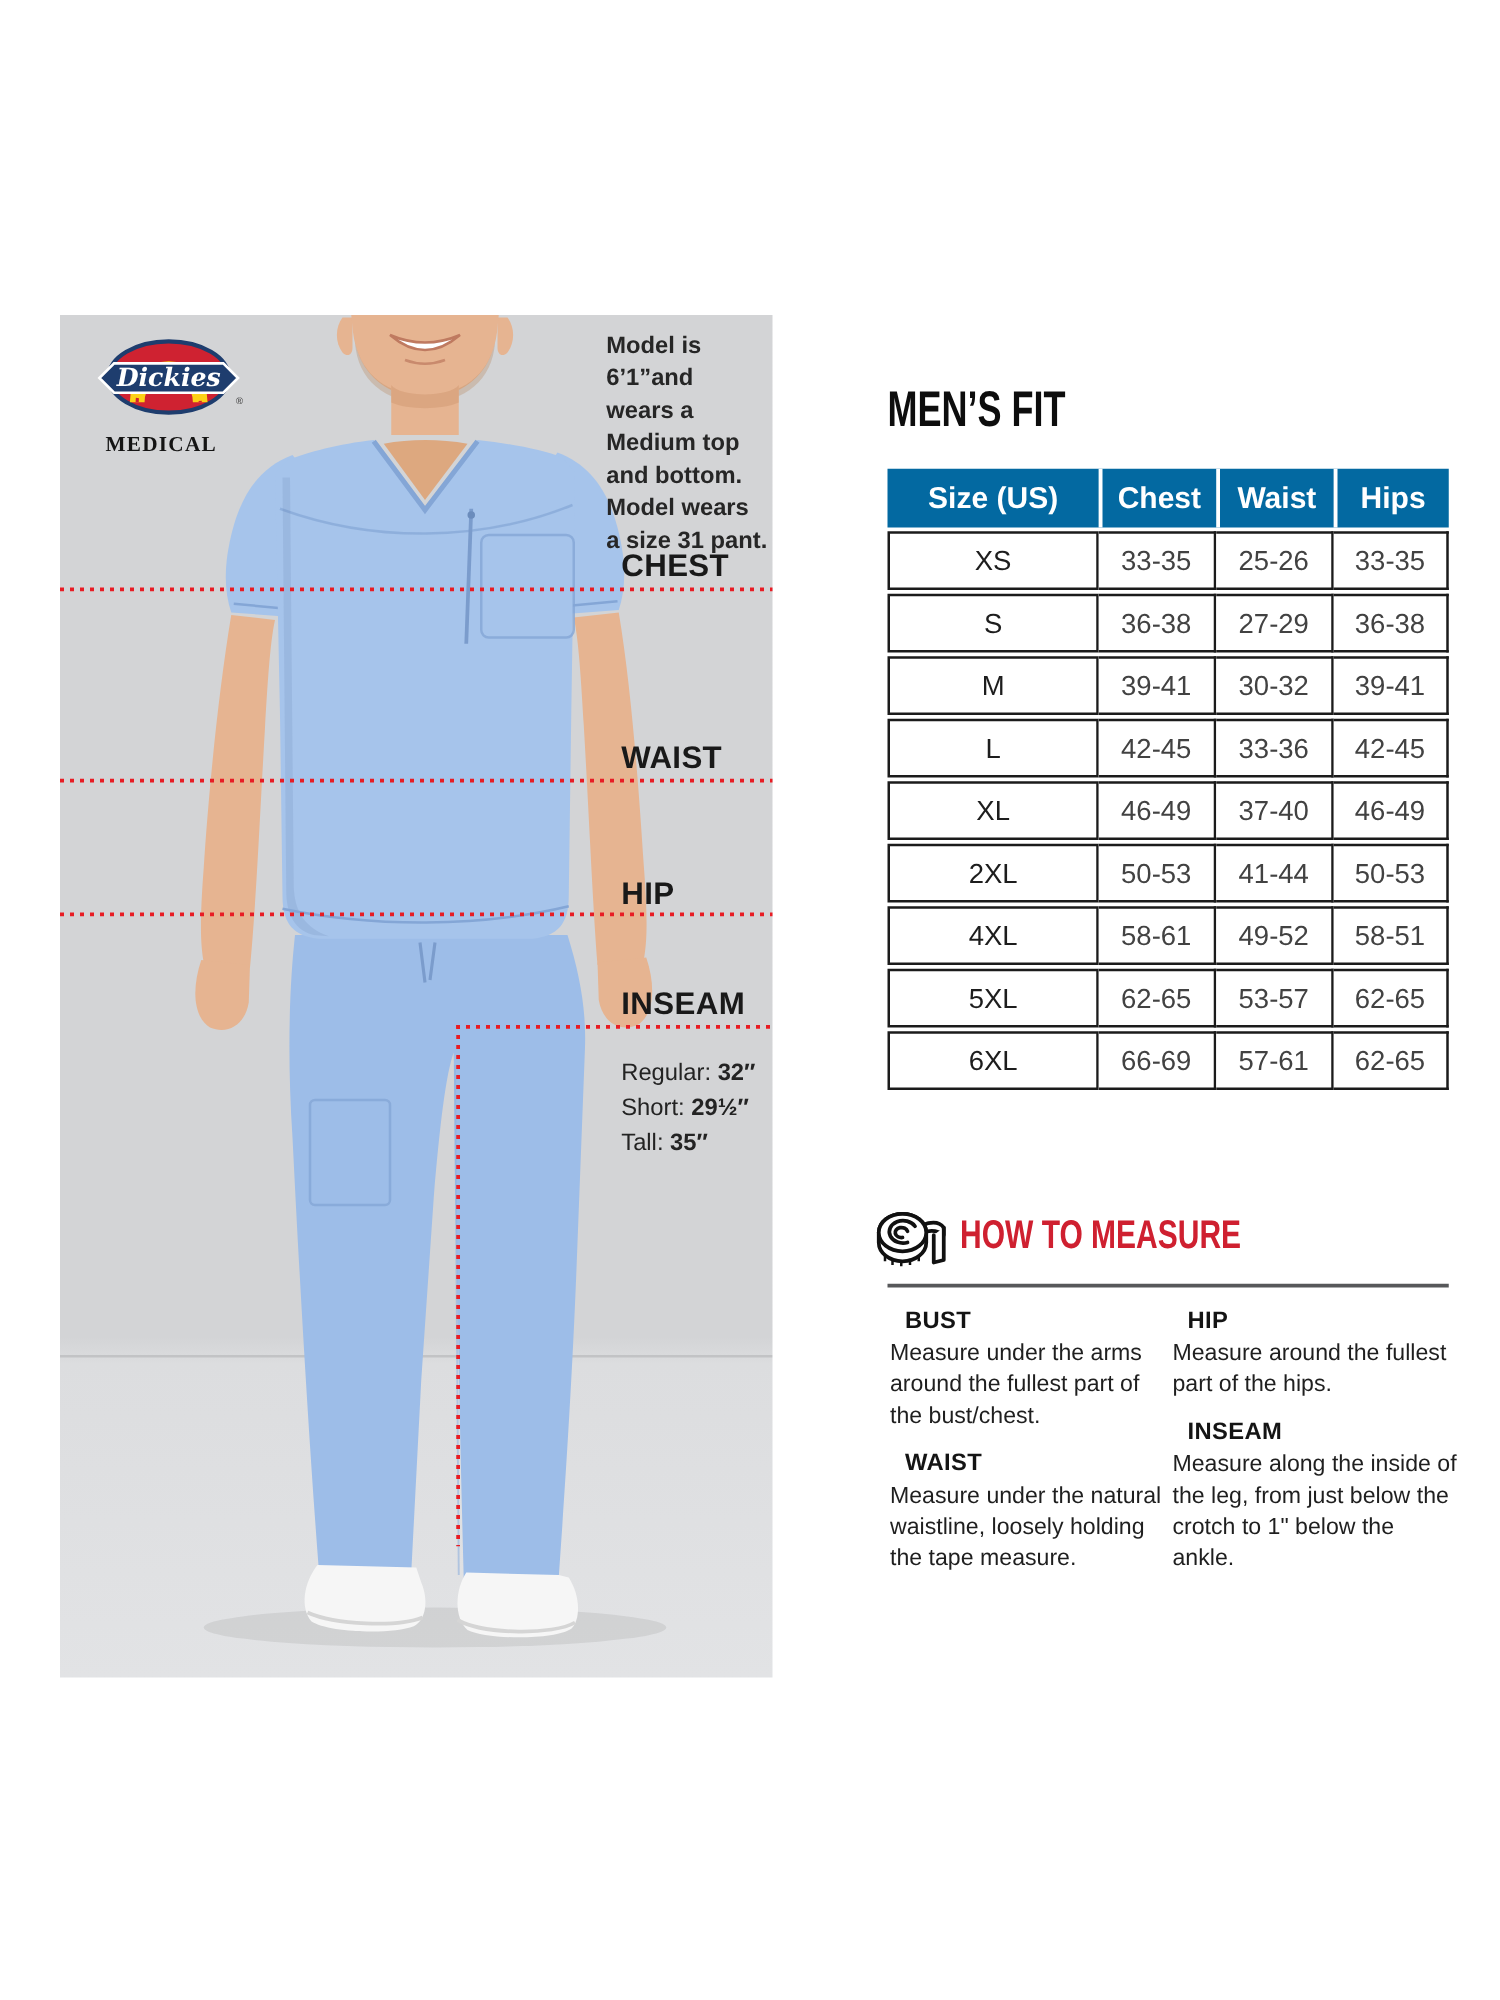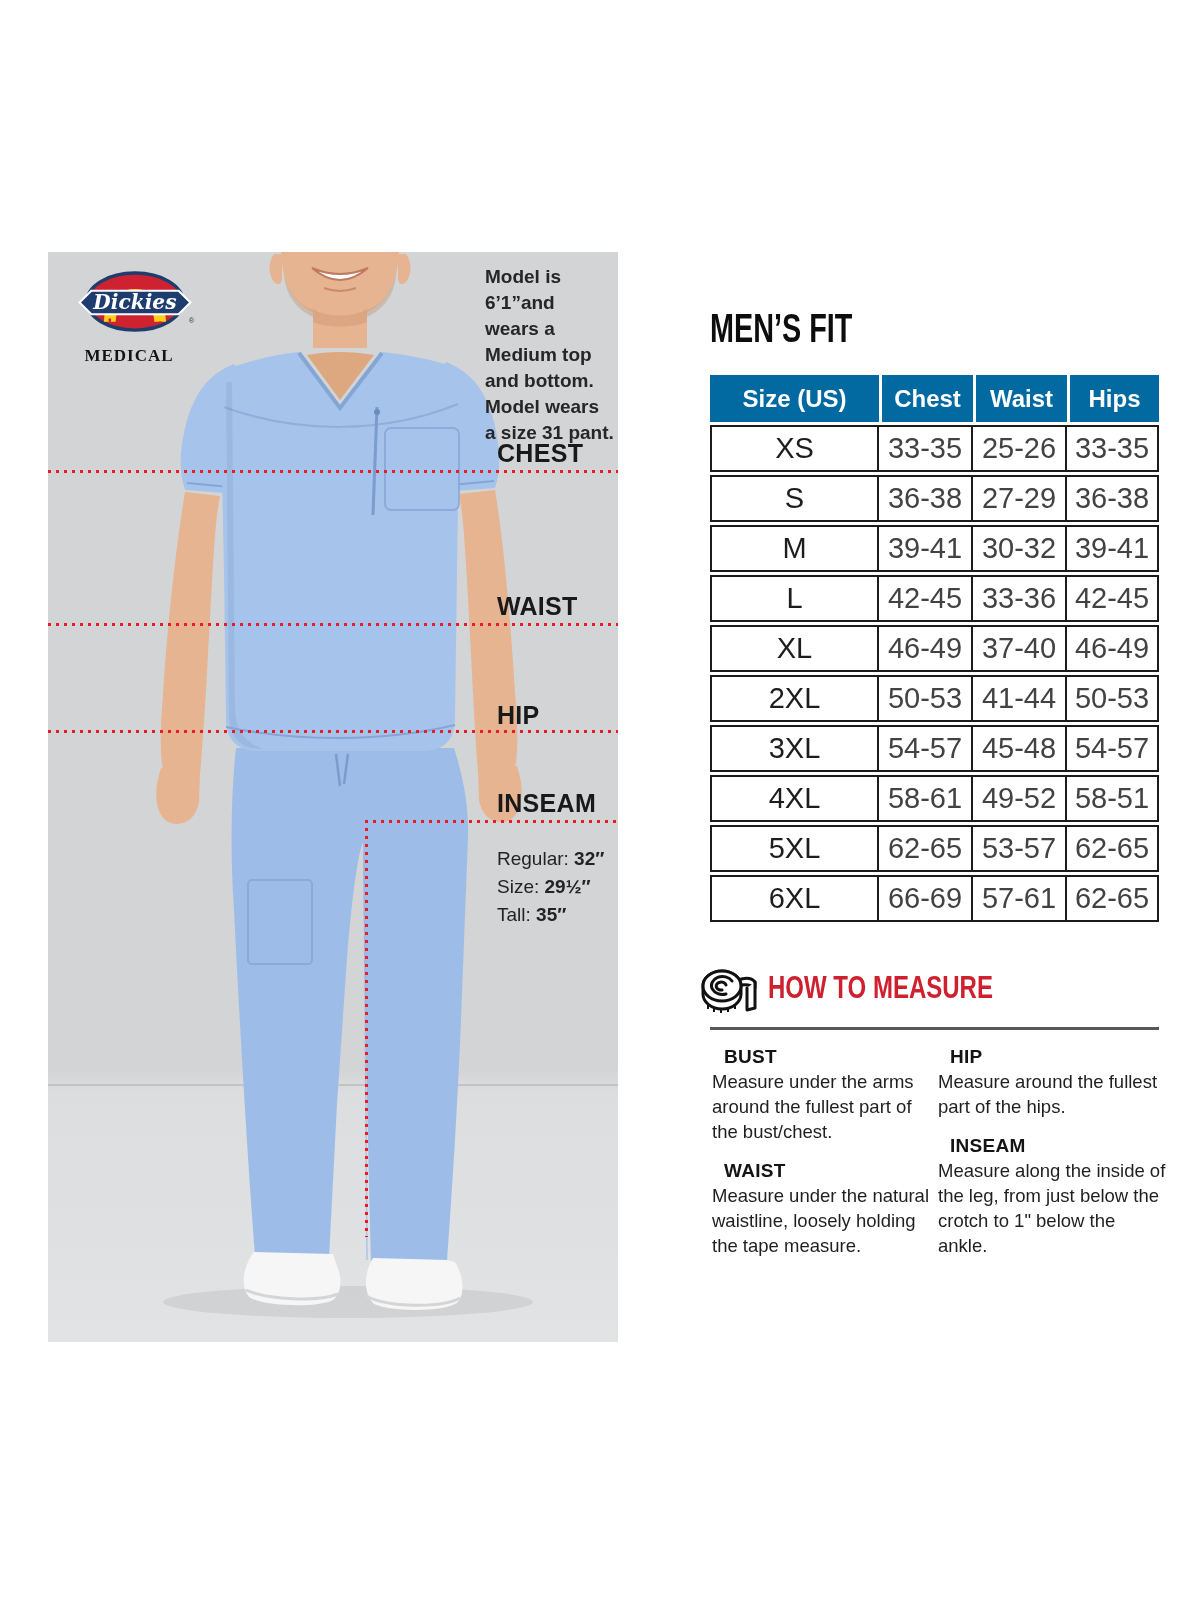--- a/index.html
+++ b/index.html
@@ -30,21 +30,21 @@
   .fit-title{position:absolute;left:710px;top:306px;font-size:40px;font-weight:700;color:#0d0d0d;}
   .condense{display:inline-block;transform:scaleX(.72);transform-origin:left center;letter-spacing:0;white-space:nowrap;}
   .size-table{position:absolute;left:710px;top:372px;border-collapse:separate;border-spacing:0 3px;table-layout:fixed;}
   .size-table th{
     box-sizing:border-box;height:47px;background:#0369a1;color:#ffffff;
     font-weight:700;font-size:24px;text-align:center;vertical-align:middle;}
   .size-table th + th{border-left:3px solid #ffffff;}
   .size-table td{
     box-sizing:border-box;height:47px;border-top:2px solid #1b1b1b;border-bottom:2px solid #1b1b1b;
     border-right:2px solid #1b1b1b;text-align:center;vertical-align:middle;
-    font-size:29px;color:#424242;background:#ffffff;}
+    font-size:22px;color:#424242;background:#ffffff;}
   .size-table td:first-child{border-left:2px solid #1b1b1b;color:#1d1d1d;}
   .htm-head{position:absolute;left:692px;top:962px;width:470px;height:52px;}
   .tape-icon{position:absolute;left:0;top:2px;}
   .htm-title{position:absolute;left:76px;top:7px;font-size:32px;font-weight:700;color:#cf2030;text-decoration:underline;}
   .htm-divider{position:absolute;left:710px;top:1027px;width:449px;height:3px;background:#57585a;}
   .measure-col{position:absolute;top:1046px;width:228px;}
   .measure-col.left{left:712px;}
   .measure-col.right{left:938px;}
   .measure-block{margin-bottom:16px;}
   .measure-block h3{margin:0 0 1px 12px;font-size:19px;font-weight:700;letter-spacing:.3px;color:#141414;}
@@ -114,21 +114,21 @@
     <div class="ph-label" style="top:340px">WAIST</div>
     <div class="ph-label" style="top:449px">HIP</div>
     <div class="ph-label" style="top:537px">INSEAM</div>
 
     <div class="inseam-opts">
       <div class="row">
         <span>Regular:</span>
         <span class="val">32″</span>
       </div>
       <div class="row">
-        <span>Size:</span>
+        <span>Short:</span>
         <span class="val">29½″</span>
       </div>
       <div class="row">
         <span>Tall:</span>
         <span class="val">35″</span>
       </div>
     </div>
 
     <div class="model-note">Model is
 6’1”and
@@ -197,26 +197,20 @@
           <td>XL</td>
           <td>46-49</td>
           <td>37-40</td>
           <td>46-49</td>
         </tr>
         <tr>
           <td>2XL</td>
           <td>50-53</td>
           <td>41-44</td>
           <td>50-53</td>
-        </tr>
-        <tr>
-          <td>3XL</td>
-          <td>54-57</td>
-          <td>45-48</td>
-          <td>54-57</td>
         </tr>
         <tr>
           <td>4XL</td>
           <td>58-61</td>
           <td>49-52</td>
           <td>58-51</td>
         </tr>
         <tr>
           <td>5XL</td>
           <td>62-65</td>

